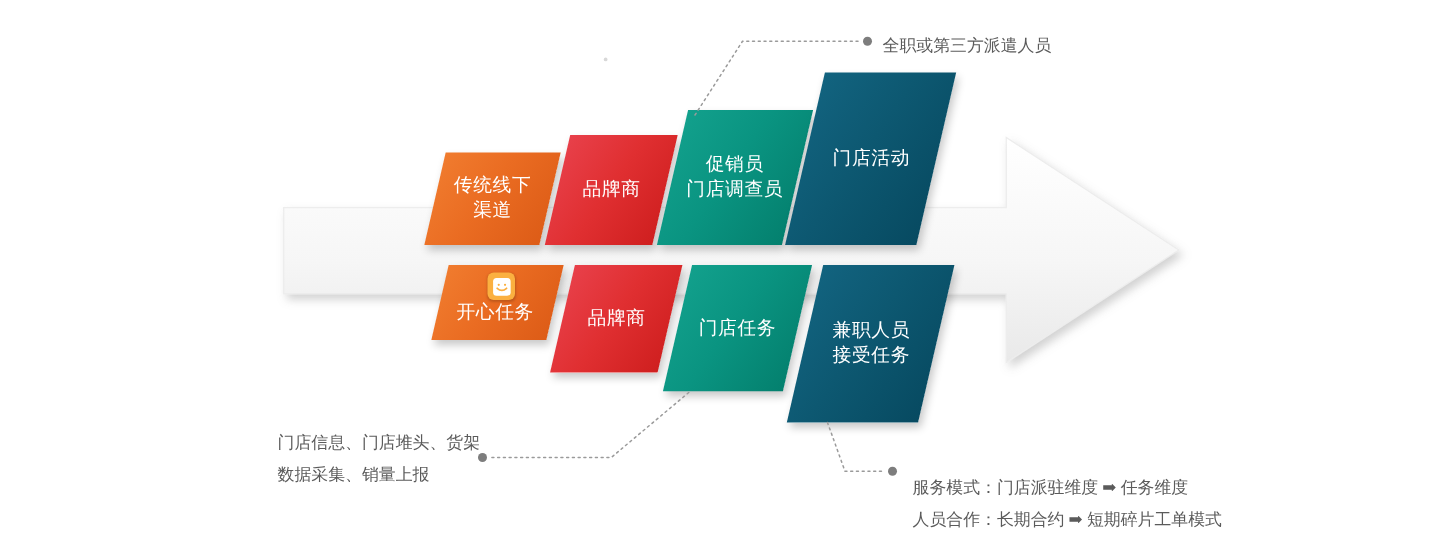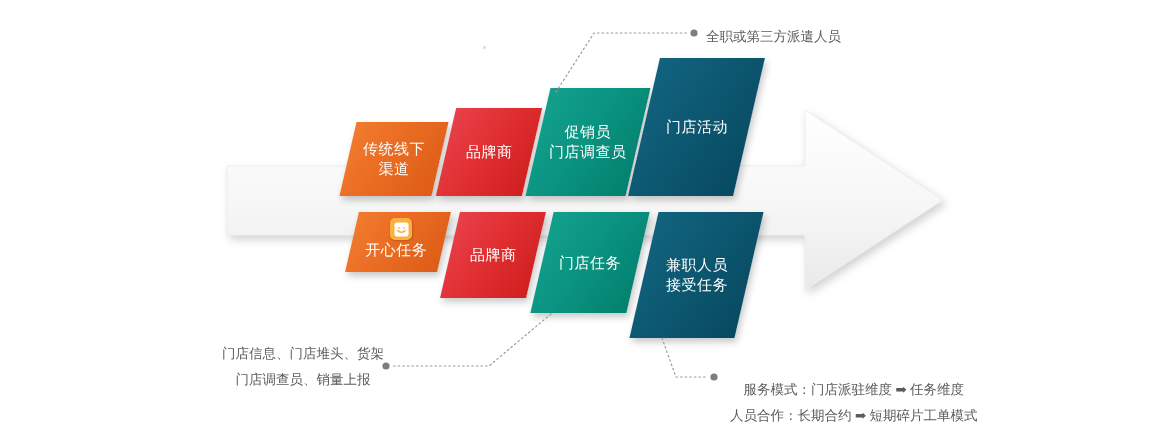--- a/index.html
+++ b/index.html
@@ -51,21 +51,20 @@
   .conn{position:absolute;left:0;top:0;width:1150px;height:430px;pointer-events:none;}
 
   
   .anno{
     position:absolute;
     color:#5b5b5b;
     font-size:13.5px;
     line-height:1.95;
     white-space:pre-line;
     font-family:"Liberation Serif","DejaVu Serif",serif;
-    text-align:center;
   }
   .anno.top{left:706px;top:24px;}
   .anno.bl{left:222px;top:341px;}
   .anno.br{left:730px;top:341px;margin-top:36px;}
 
   .speck{position:absolute;left:483px;top:46px;width:3px;height:3px;border-radius:50%;background:#d8d8d8;}
 </style>
 </head>
 <body>
 
@@ -140,18 +139,18 @@
 
     <polyline points="662,338 676,377 708,377" fill="none" stroke="#9a9a9a" stroke-width="1.2" stroke-dasharray="1.6 3" stroke-linecap="round"></polyline>
     <circle cx="714" cy="377" r="3.6" fill="#7d7d7d"></circle>
   </svg>
 
   <span class="speck"></span>
 
   <div class="anno top">全职或第三方派遣人员</div>
 
   <div class="anno bl">门店信息、门店堆头、货架
-门店调查员、销量上报</div>
+数据采集、销量上报</div>
 
   <div class="anno br">服务模式：门店派驻维度 ➡ 任务维度
 人员合作：长期合约 ➡ 短期碎片工单模式</div>
 
 </div>
 
 </body></html>

